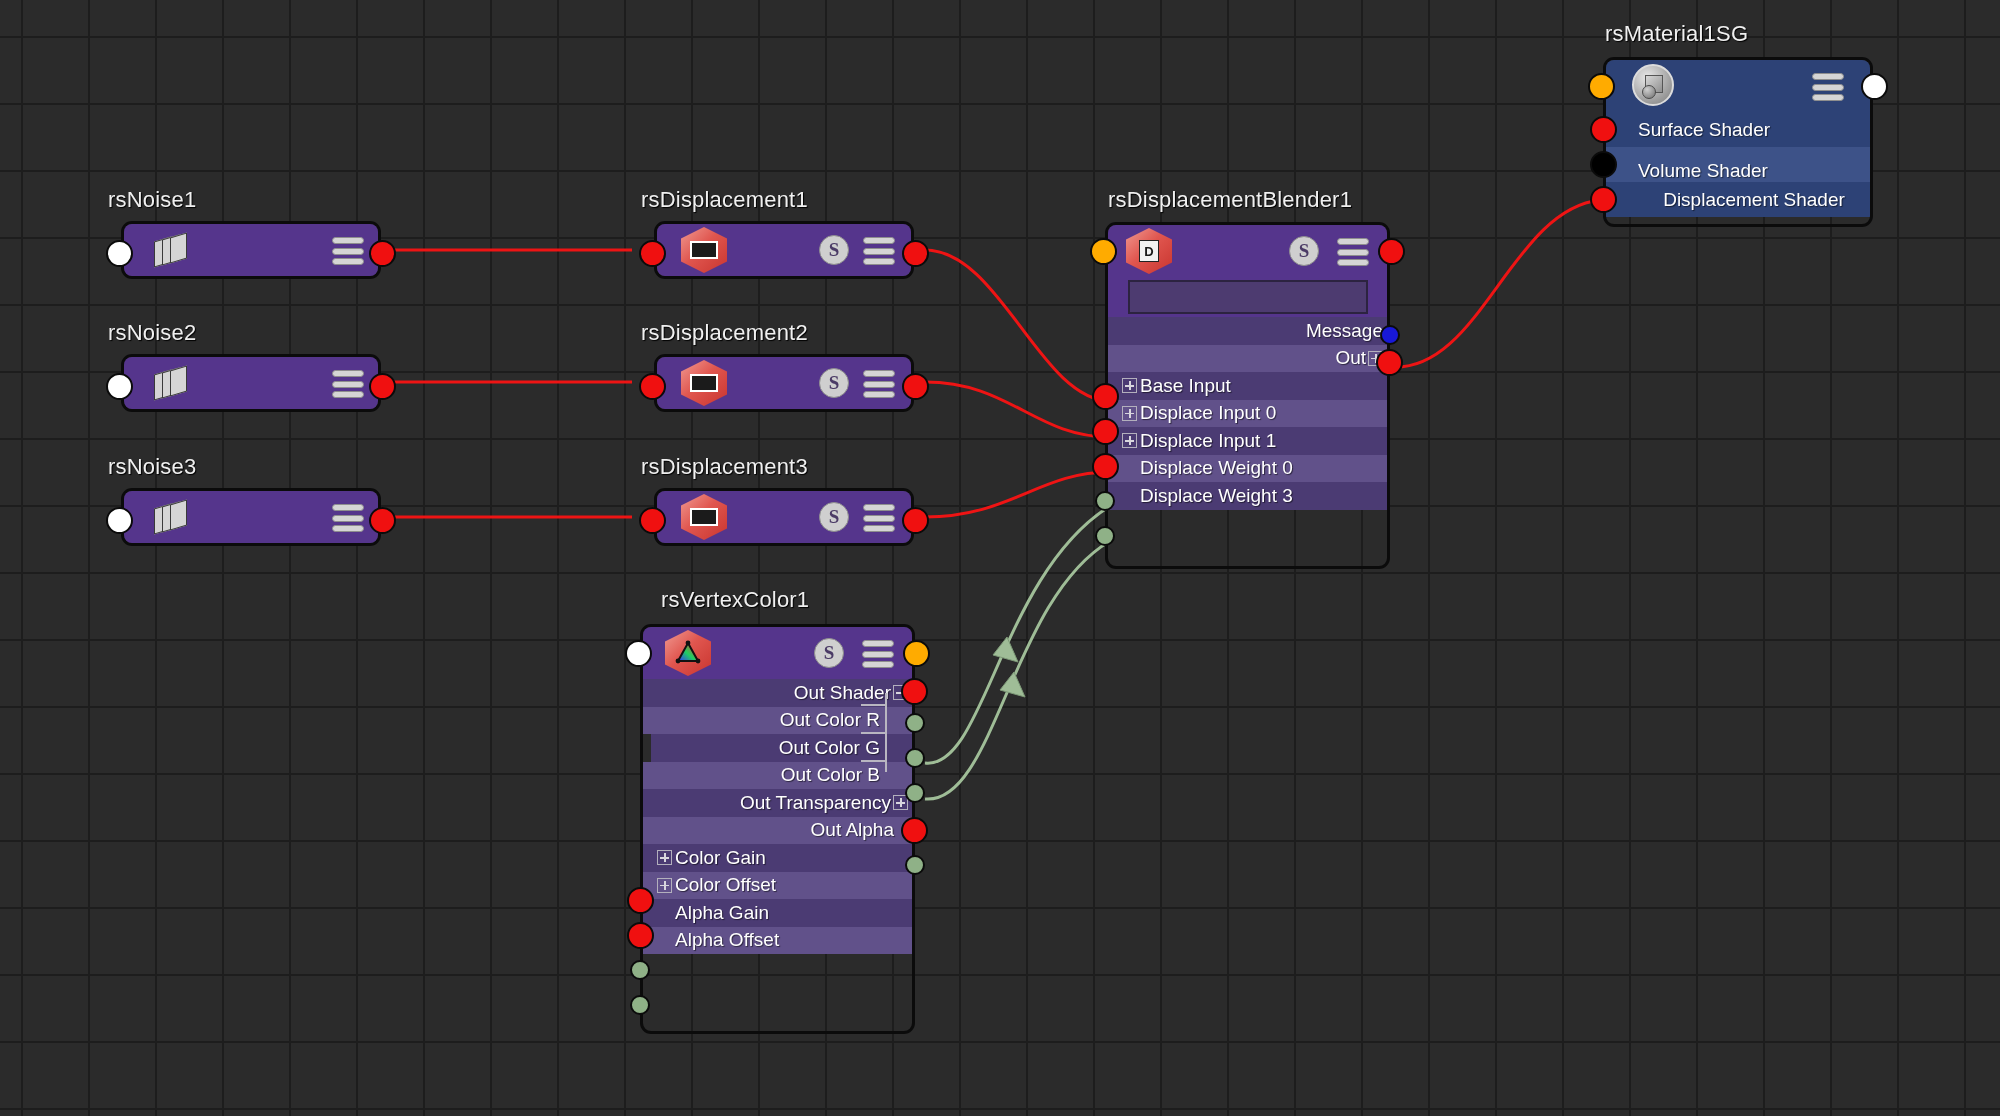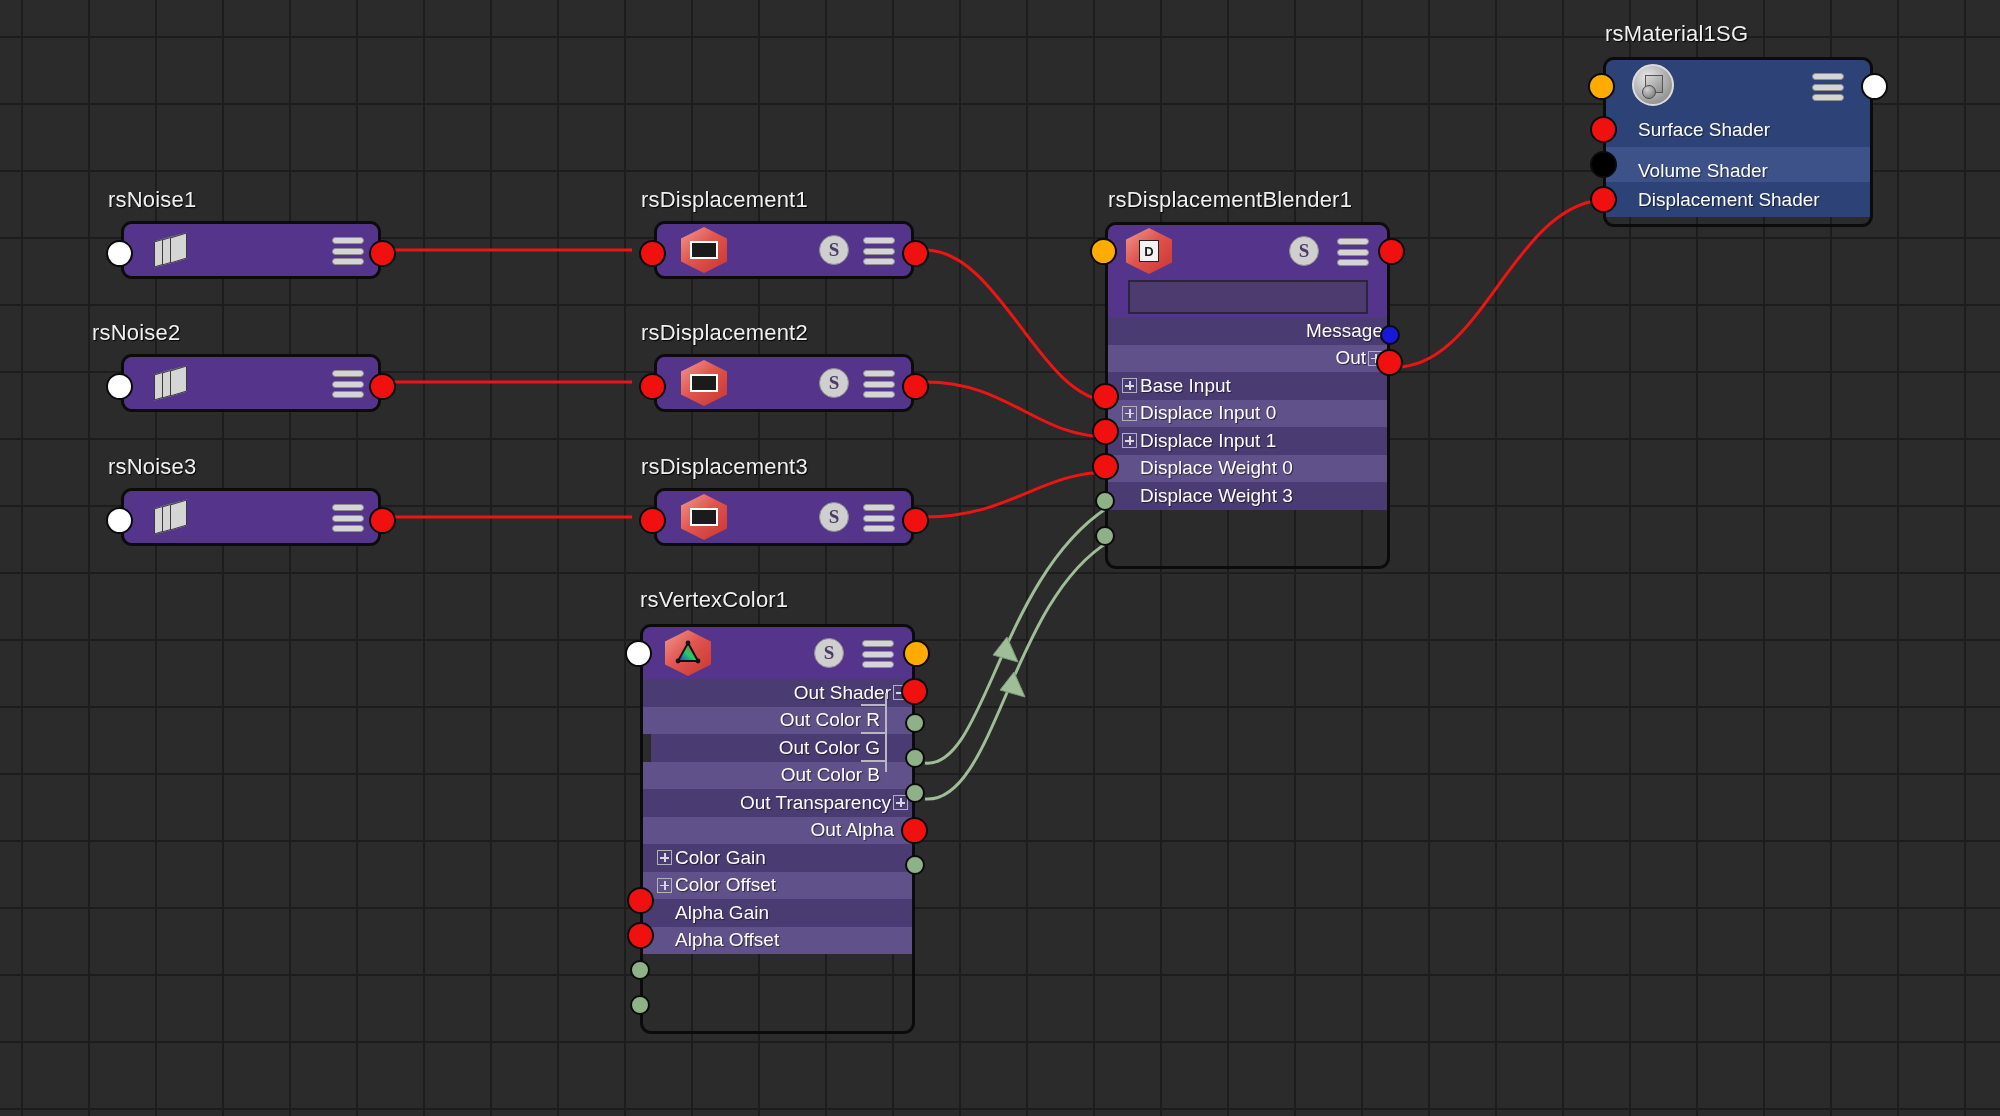--- a/index.html
+++ b/index.html
@@ -259,21 +259,21 @@
           <span></span>
             <span></span>
             <span></span>
         </div>
       </div>
     </div>
     <div class="plug big white" style="left:-18px; top:16px;"></div>
     <div class="plug big red" style="right:-18px; top:16px;"></div>
   </div>
 
-  <div class="node-title" style="left:92px; top:322px;">rsNoise2</div>
+  <div class="node-title" style="left:108px; top:322px;">rsNoise2</div>
   <div class="node" style="left:121px; top:354px; width:260px; height:58px;">
     <div class="node-body">
       <div class="hdr purple" style="height:100%;">
         <div class="stackicon">
             <i></i>
             <i></i>
             <i></i>
           </div>
         <div class="burger" style="right:14px; top:13px;">
           <span></span>
@@ -418,21 +418,21 @@
     <div class="plug big red" style="right:-18px; top:13px;"></div>
     <div class="plug small blue" style="right:-13px; top:100px;"></div>
     <div class="plug big red" style="right:-16px; top:124px;"></div>
     <div class="plug big red" style="left:-16px; top:158px;"></div>
     <div class="plug big red" style="left:-16px; top:193px;"></div>
     <div class="plug big red" style="left:-16px; top:228px;"></div>
     <div class="plug small green" style="left:-13px; top:266px;"></div>
     <div class="plug small green" style="left:-13px; top:301px;"></div>
   </div>
 
-  <div class="node-title" style="left:640px; top:589px;">rsVertexColor1</div>
+  <div class="node-title" style="left:661px; top:589px;">rsVertexColor1</div>
   <div class="node" style="left:640px; top:624px; width:275px; height:410px;">
     <div class="node-body">
       <div class="hdr purple" style="height:52px;">
         <div class="hexicon" style="left:22px;">
           <div class="hex"></div>
           <svg class="glyph" style="width:26px;height:26px;" viewBox="0 0 26 26">
             <defs>
               <linearGradient id="ctg" x1="0" y1="1" x2="1" y2="0">
                 <stop offset="0%" stop-color="#3030ff"></stop>
                 <stop offset="45%" stop-color="#20d060"></stop>
@@ -523,21 +523,21 @@
             <span></span>
             <span></span>
         </div>
       </div>
       <div class="row r-in b-dark" style="padding-left:32px; height:35px;">
         <span class="lbl">Surface Shader</span>
       </div>
       <div class="row r-in b-light" style="padding-left:32px; height:35px;">
         <span class="lbl">Volume Shader</span>
       </div>
-      <div class="row r-in b-dark" style="padding-left:32px; height:35px;">
+      <div class="row r-in b-dark" style="padding-left:32px; height:35px;justify-content:center;">
         <span class="lbl">Displacement Shader</span>
       </div>
     </div>
 
     <div class="plug big orange" style="left:-18px; top:13px;"></div>
     <div class="plug big white" style="right:-18px; top:13px;"></div>
     <div class="plug big red" style="left:-16px; top:56px;"></div>
     <div class="plug big black" style="left:-16px; top:91px;"></div>
     <div class="plug big red" style="left:-16px; top:126px;"></div>
   </div>

